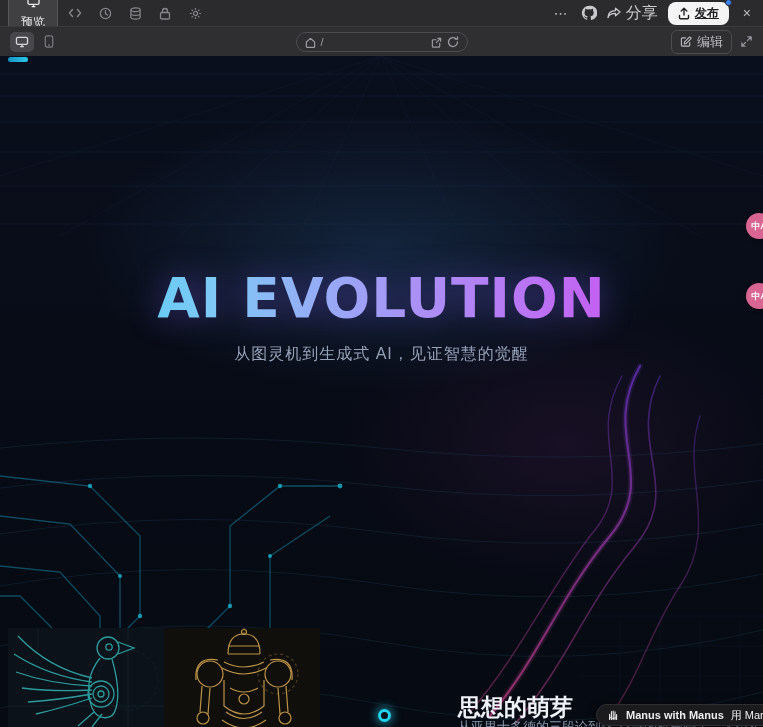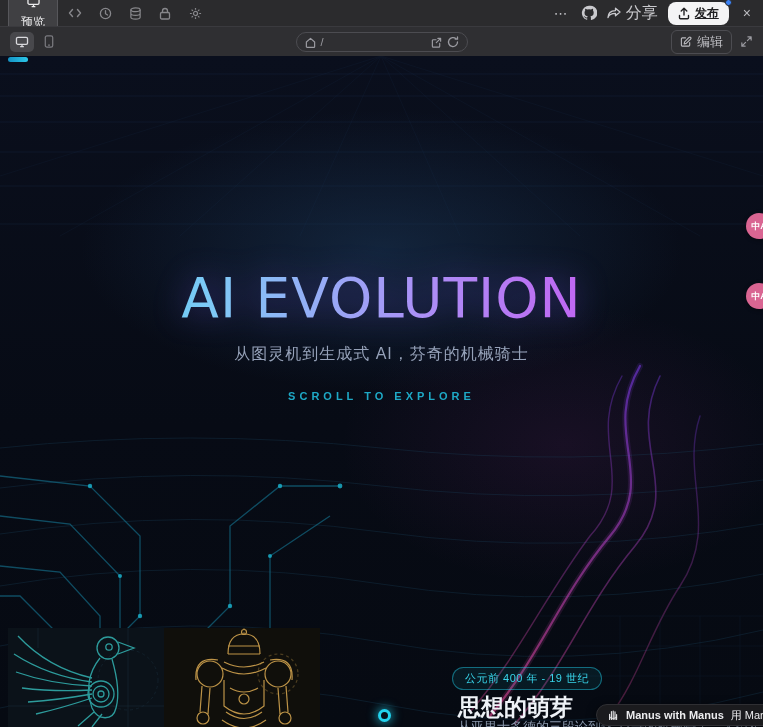--- a/index.html
+++ b/index.html
@@ -43,21 +43,21 @@
   .preview { position:absolute; top:56px; left:0; width:763px; height:671px; overflow:hidden;
     background:
       radial-gradient(ellipse 430px 200px at 50% 29%, rgba(36,75,118,.38), rgba(0,0,0,0) 70%),
       radial-gradient(ellipse 320px 200px at 74% 58%, rgba(130,45,130,.14), rgba(0,0,0,0) 70%),
       linear-gradient(#0a0f1d 0%, #070b15 55%, #060a12 100%); }
   .bg-art { position:absolute; inset:0; }
   .progress-bar { position:absolute; top:1px; left:8px; width:20px; height:5px; border-radius:3px;
                   background:linear-gradient(90deg,#1492c4,#2cc7e8); }
 
   .hero-title { position:absolute; top:210px; left:0; width:100%; text-align:center;
-    font-size:55px; font-weight:400; letter-spacing:1px; font-family:"DejaVu Sans","Liberation Sans",sans-serif;
+    font-size:55px; font-weight:700; letter-spacing:1px; font-family:"DejaVu Sans","Liberation Sans",sans-serif;
     background:linear-gradient(90deg,#2fd0ee 0%,#7fc9f6 28%,#ab90f6 55%,#c263f2 78%,#b558ef 100%);
     -webkit-background-clip:text; background-clip:text; color:transparent;
     filter:drop-shadow(0 0 16px rgba(124,88,246,.45)); }
   .hero-sub { position:absolute; top:288px; left:0; width:100%; text-align:center;
               color:#96a2b9; font-size:16px; letter-spacing:1px; }
   .scroll-hint { position:absolute; top:334px; left:0; width:100%; text-align:center;
                  color:#1ea9c6; font-size:11px; font-weight:600; letter-spacing:4px; }
 
   .artifact { position:absolute; left:8px; top:572px; width:312px; height:99px; overflow:hidden;
               background:#0c1117; }
@@ -285,22 +285,21 @@
       </g>
 
       <g stroke="#1d3a5e" stroke-width="1" opacity="0.15">
         <path d="M540 560H763M560 590H763M580 620H763M600 650H763M620 560V671M660 560V671M700 560V671M740 560V671"></path>
       </g>
     </svg>
 
     <div class="progress-bar"></div>
 
     <div class="hero-title">AI EVOLUTION</div>
-    <div class="hero-sub">从图灵机到生成式 AI，芬奇的机械骑士</div>
-    <div class="scroll-hint">SCROLL TO EXPLORE</div>
+    <div class="hero-sub">从图灵机到生成式 AI，见证智慧的觉醒</div>
 
     <div class="artifact">
       <svg width="312" height="99" viewBox="0 0 312 99">
         <rect x="0" y="0" width="156" height="99" fill="#0b1219"></rect>
         <rect x="156" y="0" width="156" height="99" fill="#100f0b"></rect>
 
         <g stroke="#1f3a4a" stroke-width="0.7" opacity="0.5">
           <path d="M120 0V99M0 78H156M30 0V20"></path>
           <circle cx="120" cy="52" r="30" fill="none" stroke-dasharray="3 3"></circle>
         </g>
@@ -338,21 +337,20 @@
             <circle cx="117" cy="90" r="6"></circle>
           <path d="M58 84 Q76 97 94 84M54 92 Q76 108 98 92"></path>
           <path d="M76 0 V6" stroke-dasharray="2 2" opacity="0.5"></path>
           <circle cx="110" cy="46" r="20" stroke-dasharray="3 3" opacity="0.35"></circle>
         </g>
       </svg>
     </div>
 
     <div class="timeline-node"></div>
 
-    <div class="era-badge">公元前 400 年 - 19 世纪</div>
     <div class="era-title">思想的萌芽</div>
     <div class="era-text">从亚里士多德的三段论到达·芬奇的机械骑士，人类对思考机器的想象从未停止</div>
 
     <div class="translate-btn translate-top">中A</div>
     <div class="translate-btn translate-main">中A</div>
 
     <div class="made-badge">
       <span>
         <svg width="12" height="12" viewBox="0 0 12 12" fill="none" stroke="#e8e8ea" stroke-width="1.1" stroke-linecap="round">
           <path d="M2.6 10.5V5.2M4.4 10.5V2.6M6.2 10.5V2M8 10.5V2.8M9.6 10.5V5.6"></path>

